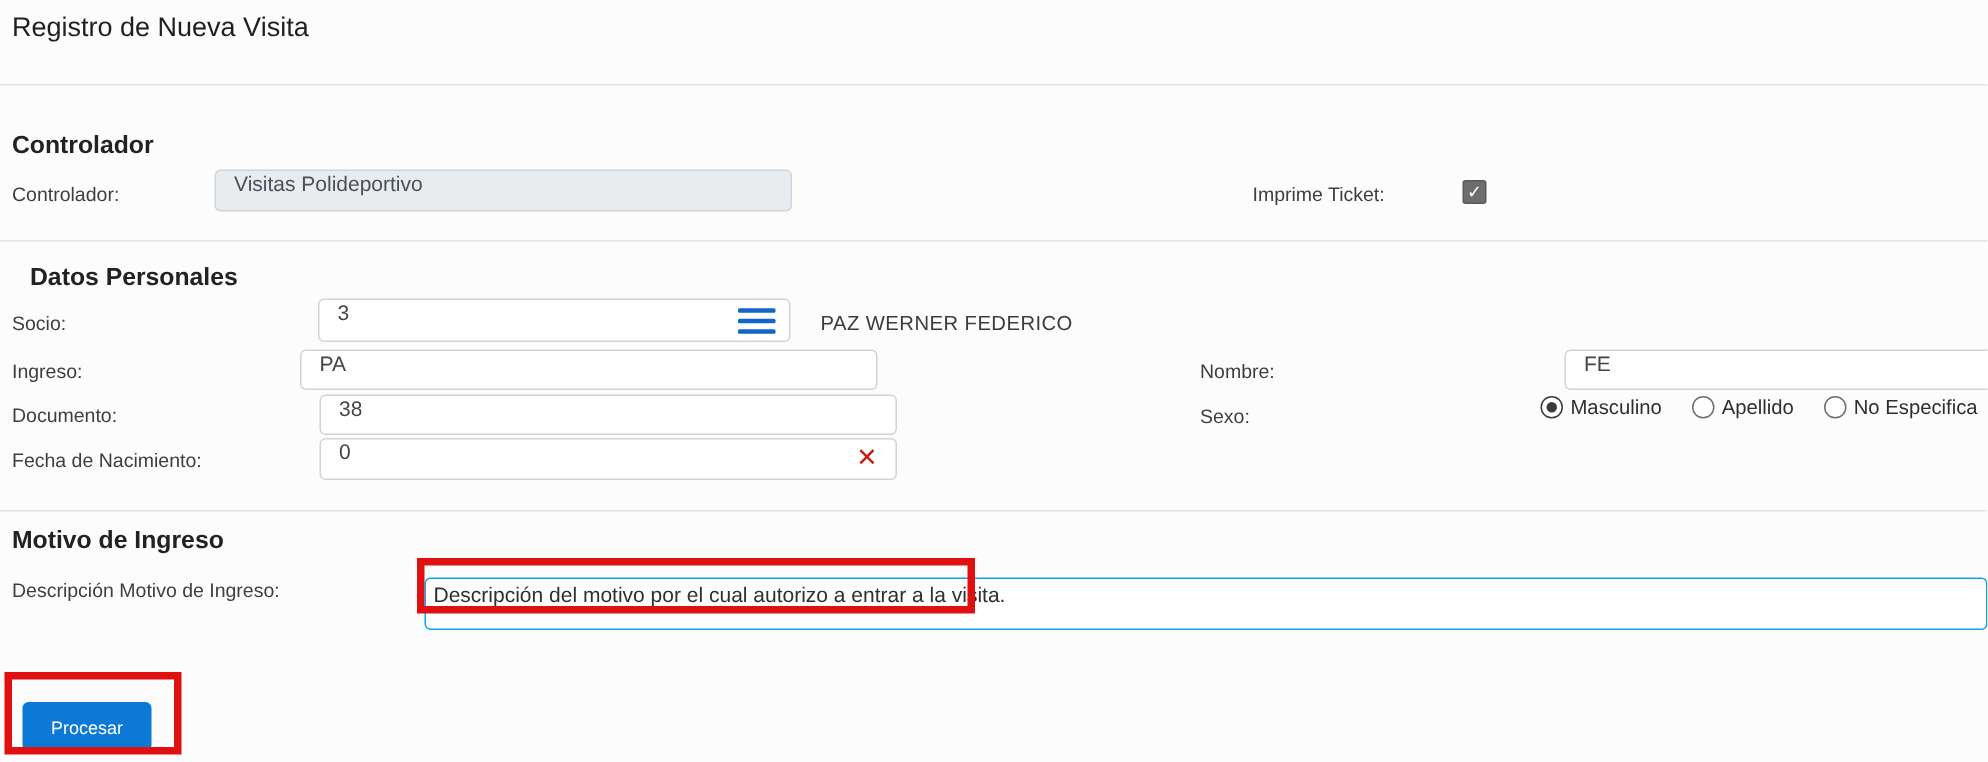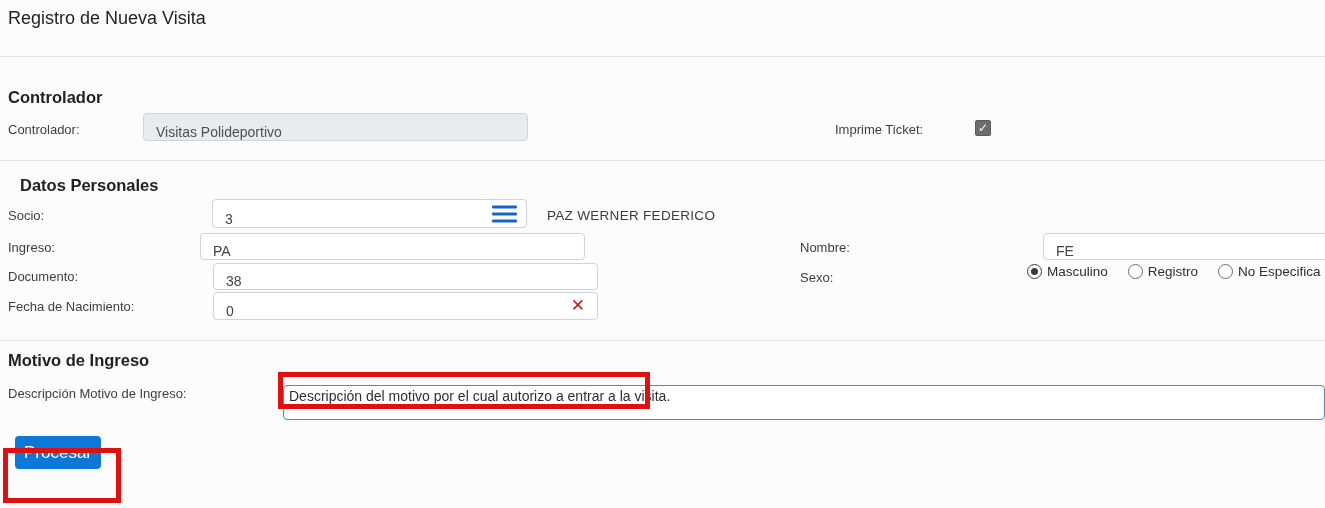--- a/index.html
+++ b/index.html
@@ -21,21 +21,21 @@
   #divider-2 { top:160px; }
   #divider-3 { top:340px; }
   .section-heading { font-size:16.5px; font-weight:bold; color:#222; }
   #hdg-controlador { left:8px; top:88px; }
   #hdg-datos { left:8px; top:176px;margin-left:12px; }
   #hdg-motivo { left:8px; top:351px; }
   .field-label { font-size:13px; color:#3e3e3e; }
   .input-box {
     background:#fff; border:1px solid #ced4da; border-radius:4px;
     font-size:14px; color:#444; padding:0 12px;
-    display:flex; align-items:flex-end;
+    display:flex; align-items:flex-start;
   }
   #lbl-controlador { left:8px; top:122px; }
   #inp-controlador {
     left:143px; top:113px; width:385px; height:28px;
     background:#e9ecef; color:#495057;
   }
   #lbl-imprime { left:835px; top:122px; }
   #chk-imprime {
     left:975px; top:120px; width:16px; height:16px;
     background:#6d6d6d; border:1px solid #5a5a5a; border-radius:2px;
@@ -88,23 +88,23 @@
     background:#fff; border:1px solid #0ea5e9; border-radius:4px;
     font-size:14px; color:#2f2f2f; padding:2px 5px;
     display:block; white-space:nowrap; overflow:hidden;
   }
   .annotation {
     border:5px solid #e01010; background:transparent; pointer-events:none; z-index:10;
   }
   #annot-desc { left:278px; top:372px; width:372px; height:37px; }
   #annot-btn  { left:3px;  top:448px; width:118px; height:55px; }
   #btn-procesar {
-    left:15px; top:436px; width:86px; height:33px;
+    left:15px; top:468px; width:86px; height:33px;
     background:#0c79d6; border:none; border-radius:4px;
-    color:#fff; font-size:17px; cursor:pointer;
+    color:#fff; font-size:12px; cursor:pointer;
     display:flex; align-items:center; justify-content:center;
     font-family:"Liberation Sans","DejaVu Sans",sans-serif;
   }
 </style>
 </head>
 <body>
 
 <div class="abs page-title">Registro de Nueva Visita</div>
 
 <div class="abs divider" id="divider-1"></div>
@@ -150,21 +150,21 @@
 </div>
 
 <div class="abs field-label" id="lbl-sexo">Sexo:</div>
 <div class="abs" id="radio-group">
   <span class="radio-option">
     <span class="radio-circle checked"></span>
     <span class="radio-label">Masculino</span>
   </span>
   <span class="radio-option">
     <span class="radio-circle"></span>
-    <span class="radio-label">Registro</span>
+    <span class="radio-label">Apellido</span>
   </span>
   <span class="radio-option">
     <span class="radio-circle"></span>
     <span class="radio-label">No Especifica</span>
   </span>
 </div>
 
 <div class="abs field-label" id="lbl-fecha">Fecha de Nacimiento:</div>
 <div class="abs input-box" id="inp-fecha">
   <span>0</span>

